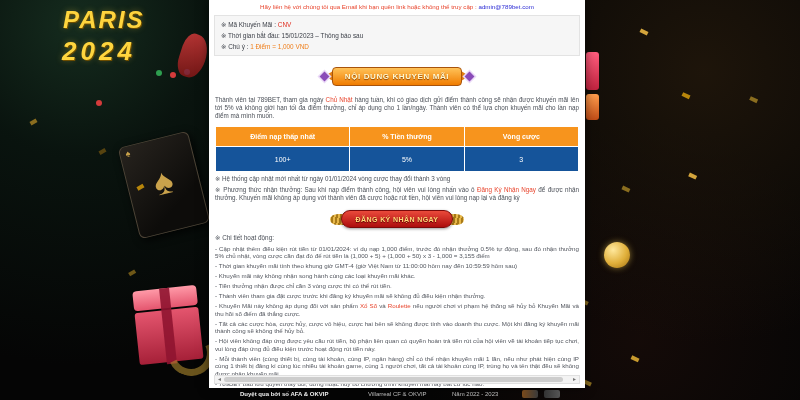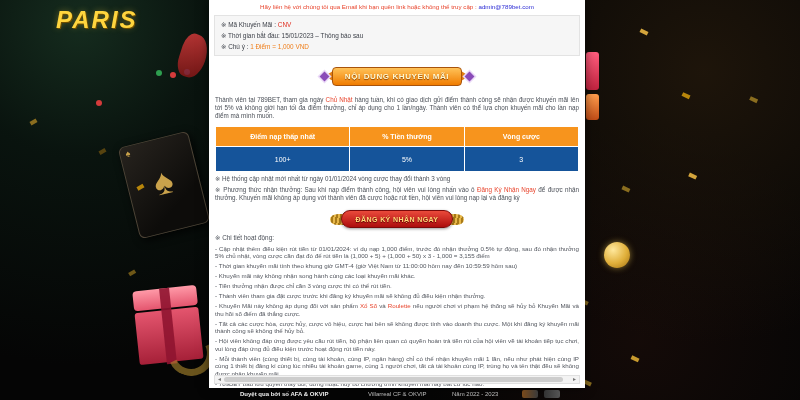--- a/index.html
+++ b/index.html
@@ -10,21 +10,21 @@
     background:
       radial-gradient(circle at 10% 6%, rgba(23,48,33,.9) 0%, rgba(10,22,16,.85) 16%, rgba(4,4,4,0) 42%),
       radial-gradient(circle at 88% 18%, rgba(38,26,12,.75) 0%, rgba(4,4,4,0) 35%),
       radial-gradient(circle at 80% 85%, rgba(30,14,10,.6) 0%, rgba(4,4,4,0) 30%),
       #050505; }
 
   
   .deco { position:absolute; z-index:1; }
   .paris-logo { left:56px; top:8px; color:#ffd53e; font-weight:bold; font-style:italic;
     text-shadow:1px 1px 0 #6e4e00, 0 0 6px rgba(255,213,62,.35); line-height:1; }
-  .paris-logo .l1 { font-size:24px; letter-spacing:2px; }
+  .paris-logo .l1 { font-size:24px; letter-spacing:2px;margin-left:7px; }
   .paris-logo .l2 { font-size:26px; letter-spacing:4px; margin-top:6px; margin-left:6px; }
   .paris-dots { position:absolute; left:100px; top:62px; width:6px; height:6px; border-radius:50%;
     background:#2e9e4f; box-shadow:14px 2px 0 #d43b3b, 28px -1px 0 #2d6fd4, -60px 30px 0 #d43b3b; }
   .red-figure { left:180px; top:34px; width:26px; height:44px; background:linear-gradient(160deg,#d43b3b,#7e1414);
     border-radius:40% 60% 55% 45%; transform:rotate(18deg); opacity:.85; }
   .ace-card { left:128px; top:138px; width:72px; height:94px; transform:rotate(-14deg);
     background:linear-gradient(145deg,#27231e 0%, #0d0c0a 70%); border:1px solid #4d4336; border-radius:6px;
     box-shadow:2px 3px 8px rgba(0,0,0,.8); color:#c9a24b; }
   .ace-card .big-spade { position:absolute; left:0; right:0; top:22px; text-align:center; font-size:36px; }
   .ace-card .corner-spade { position:absolute; left:5px; top:2px; font-size:9px; }
@@ -111,20 +111,21 @@
     background:linear-gradient(90deg,#7a4a1a,#3a3a3a); border-radius:2px; }
   .footer .f-logo2 { left:544px; background:linear-gradient(90deg,#333,#555); }
 </style>
 </head>
 <body>
 
 <div class="stage">
 
   <div class="deco paris-logo">
     <div class="l1">PARIS</div>
+    <div class="l2">2024</div>
     <div class="paris-dots"></div>
   </div>
   <div class="deco red-figure"></div>
   <div class="deco ace-card">
     <div class="corner-spade">♠</div>
     <div class="big-spade">♠</div>
   </div>
   <div class="deco gift-box">
     <div class="gift-lid"></div>
     <div class="gift-body"></div>

